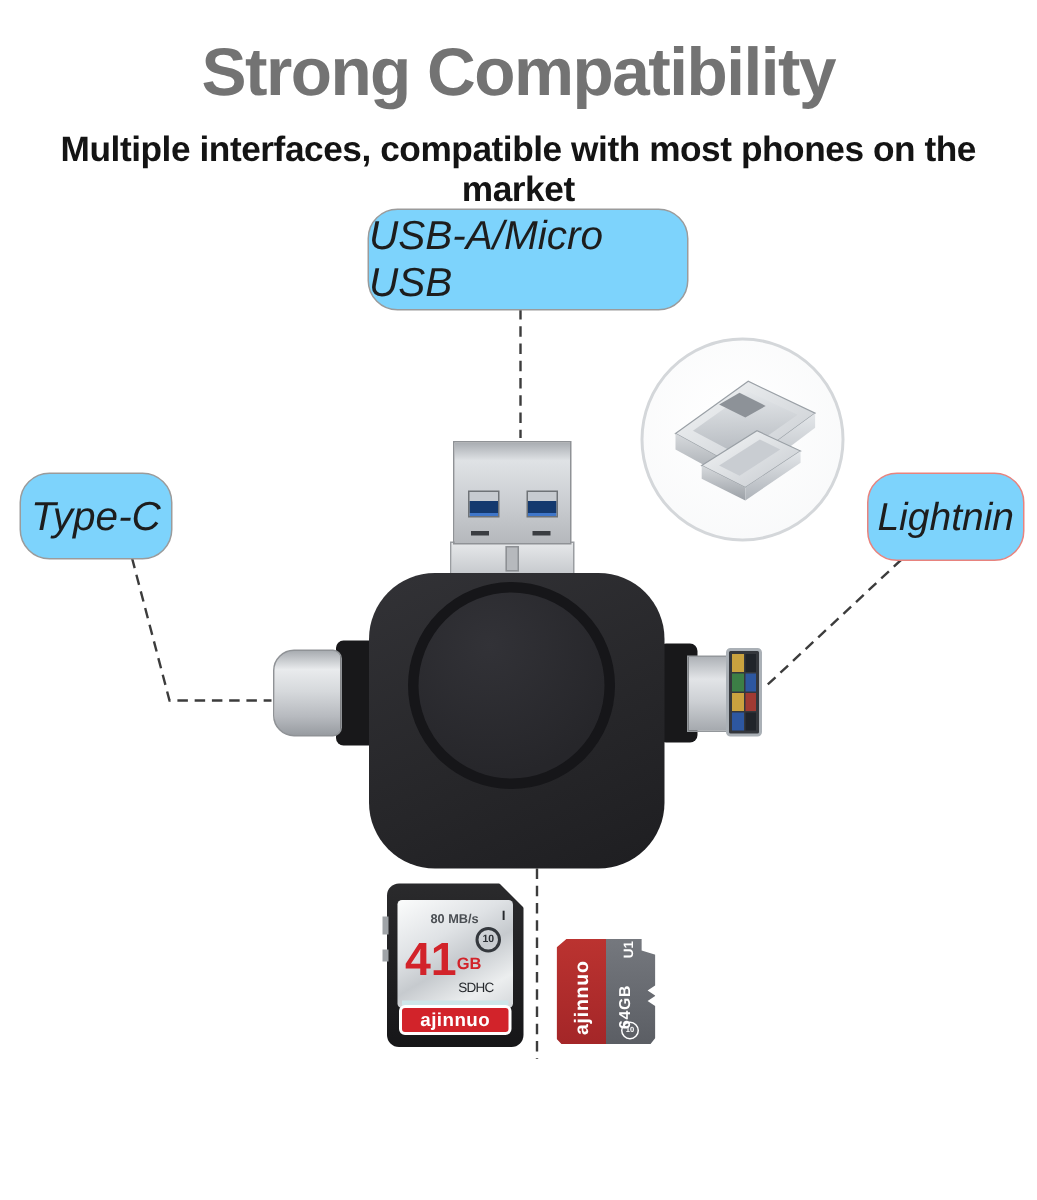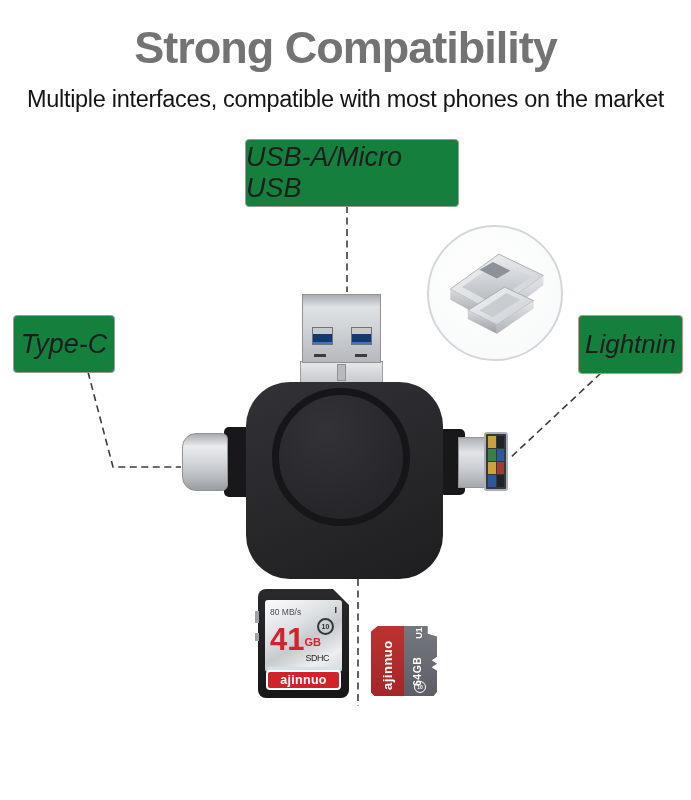--- a/index.html
+++ b/index.html
@@ -3,25 +3,25 @@
 <meta charset="utf-8">
 <style>
   html,body{margin:0;padding:0;background:#fff;}
   .stage{position:relative;width:691px;height:800px;background:#fff;overflow:hidden;
          font-family:"Liberation Sans",sans-serif;color:#161616;}
 
   
   .title{position:absolute;top:22px;left:0;width:100%;text-align:center;
          font-size:45px;font-weight:600;letter-spacing:-1px;color:#737373;}
   .subtitle{position:absolute;top:86px;left:0;width:100%;text-align:center;
-            font-size:23.5px;font-weight:400;letter-spacing:-.3px;color:#141414;}
+            font-size:23.5px;font-weight:700;letter-spacing:-.3px;color:#141414;}
 
   
   .callout{position:absolute;display:flex;align-items:center;justify-content:center;
-           border:1px solid #9b9b9b;border-radius:4px;background:#15803d;
+           border:1px solid #9b9b9b;border-radius:20px;background:#7dd3fc;
            font-style:italic;color:#1d1d1d;}
   .co-usb{left:245px;top:139px;width:212px;height:66px;font-size:27px;}
   .co-typec{left:13px;top:315px;width:100px;height:56px;font-size:27px;}
   .co-lightning{left:578px;top:315px;width:103px;height:57px;font-size:26px;border-color:#e8837e;}
   .co-sdtf{left:290px;top:712px;width:104px;height:58px;font-size:29px;}
 
   
   .lines{position:absolute;left:0;top:0;width:691px;height:800px;pointer-events:none;}
 
   
@@ -72,21 +72,21 @@
 
   
   .sd-shell{position:absolute;left:258px;top:589px;width:91px;height:109px;
             background:linear-gradient(180deg,#2a2a2c,#161618);border-radius:8px;}
   .sd-bevel{position:absolute;top:-1px;right:-1px;width:0;height:0;
             border-top:18px solid #fff;border-left:18px solid transparent;}
   .sd-tab{position:absolute;left:-3px;width:4px;background:#9fa3a7;}
   .sd-tab.t1{top:22px;height:12px;} .sd-tab.t2{top:44px;height:8px;}
   .sd-label{position:absolute;left:7px;top:11px;right:7px;bottom:26px;border-radius:3px;
             background:linear-gradient(150deg,#fbfcfc 0%,#dfe2e5 35%,#c6cace 55%,#eceeef 80%,#d4d7da 100%);}
-  .sd-speed{position:absolute;left:5px;top:7px;font-size:8.5px;font-weight:400;color:#4a4e53;}
+  .sd-speed{position:absolute;left:22px;top:7px;font-size:8.5px;font-weight:700;color:#4a4e53;}
   .sd-format{position:absolute;right:13px;top:5px;font-size:9px;font-weight:400;
              letter-spacing:-.5px;color:#26292d;margin-top:48px;}
   .sd-uhs{position:absolute;right:5px;top:5px;font-size:9px;font-weight:900;color:#26292d;}
   .sd-class{position:absolute;right:8px;top:18px;width:13px;height:13px;border:2px solid #34383d;
             border-radius:50%;display:flex;align-items:center;justify-content:center;
             font-size:7px;font-weight:800;color:#2b2f34;}
   .sd-cap{position:absolute;left:5px;top:24px;font-size:31px;font-weight:800;color:#d2232a;line-height:1;}
   .sd-cap-unit{font-size:11px;font-weight:800;vertical-align:4px;}
   .sd-cyan{position:absolute;left:3px;right:3px;bottom:2px;height:3px;background:#cde6e9;}
   .sd-band{position:absolute;left:8px;bottom:8px;right:8px;height:20px;background:#d2232a;

